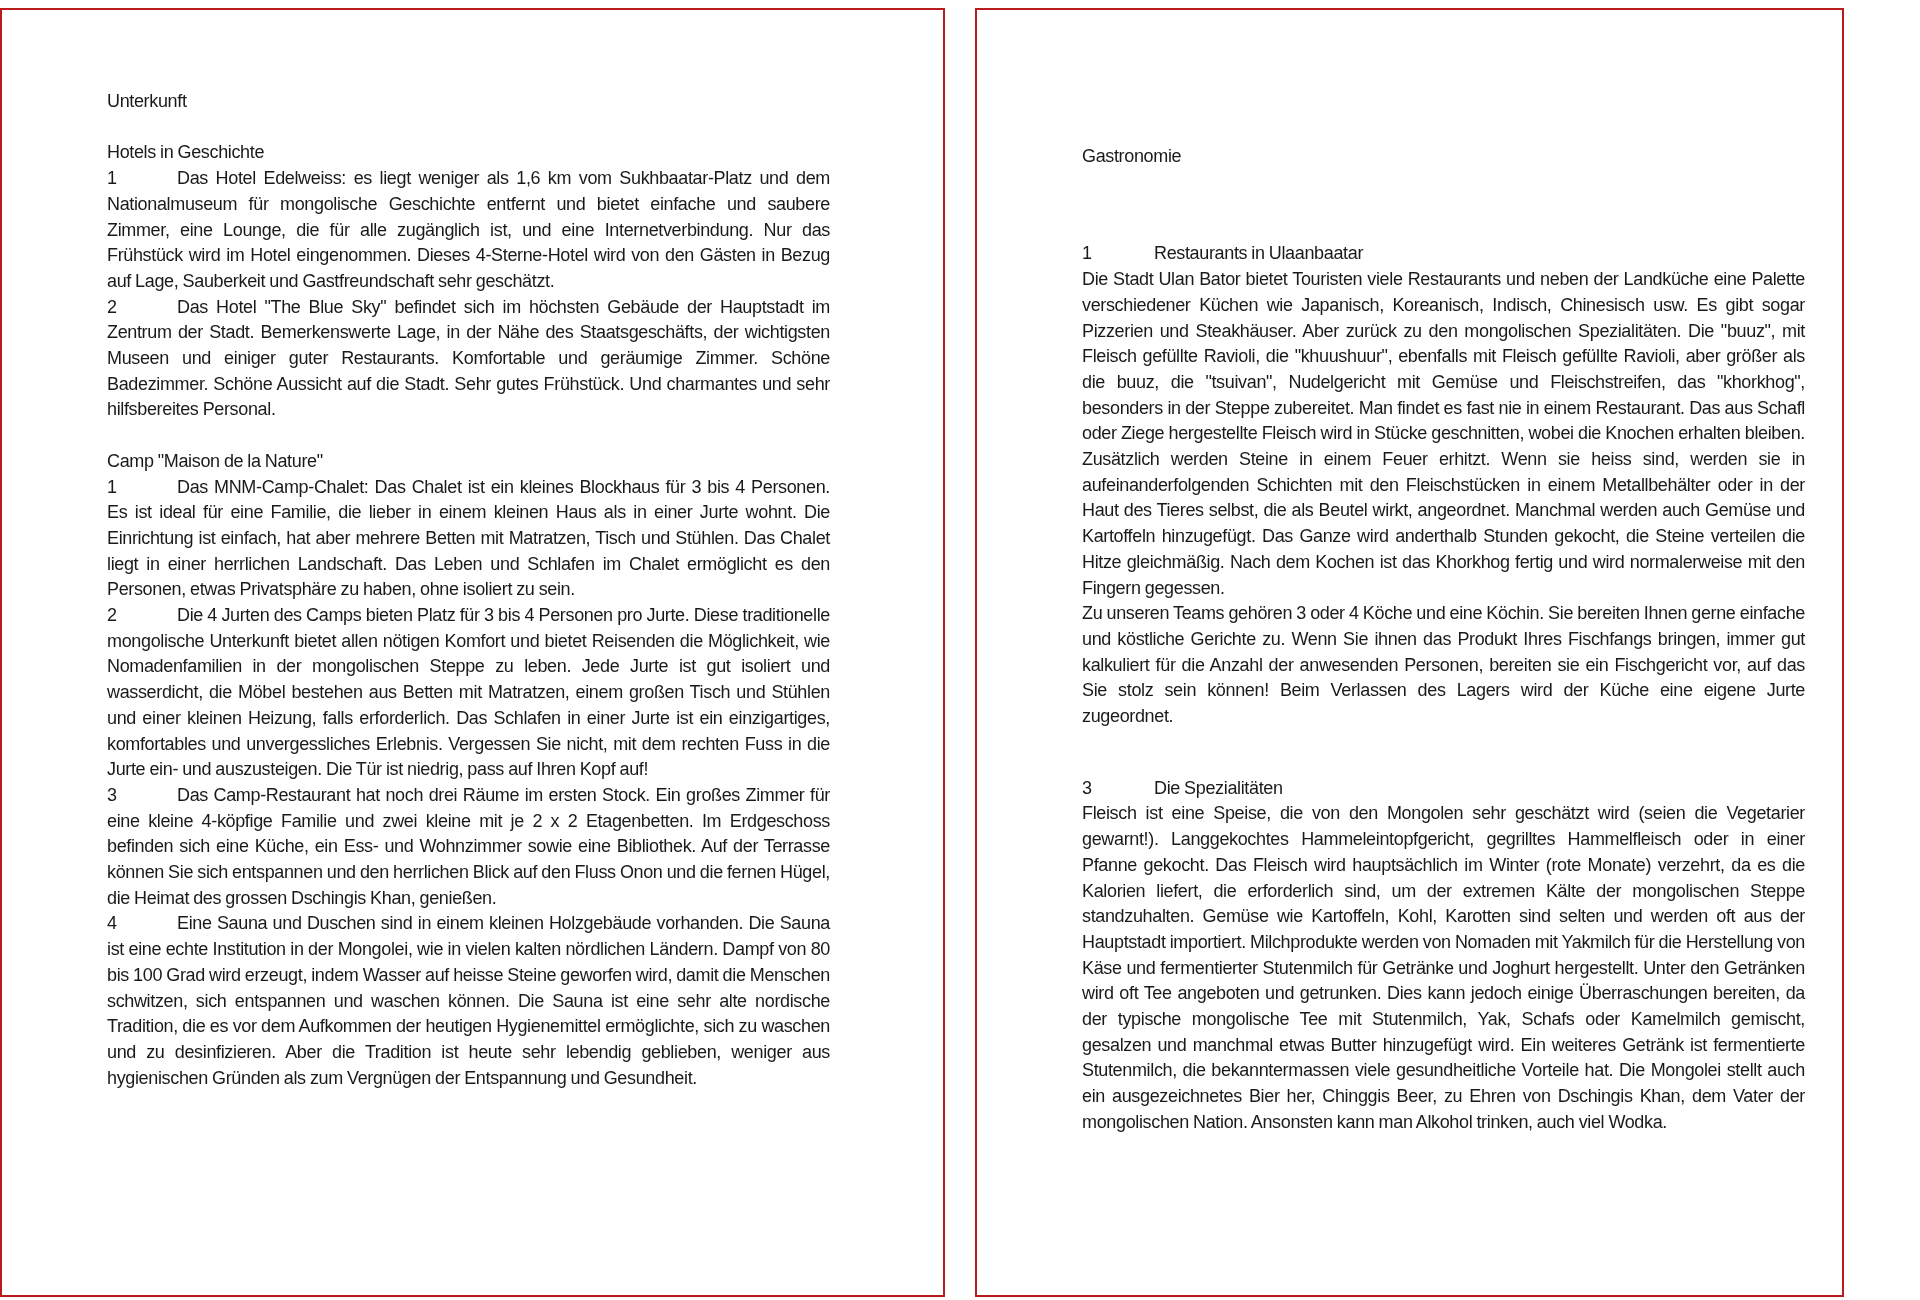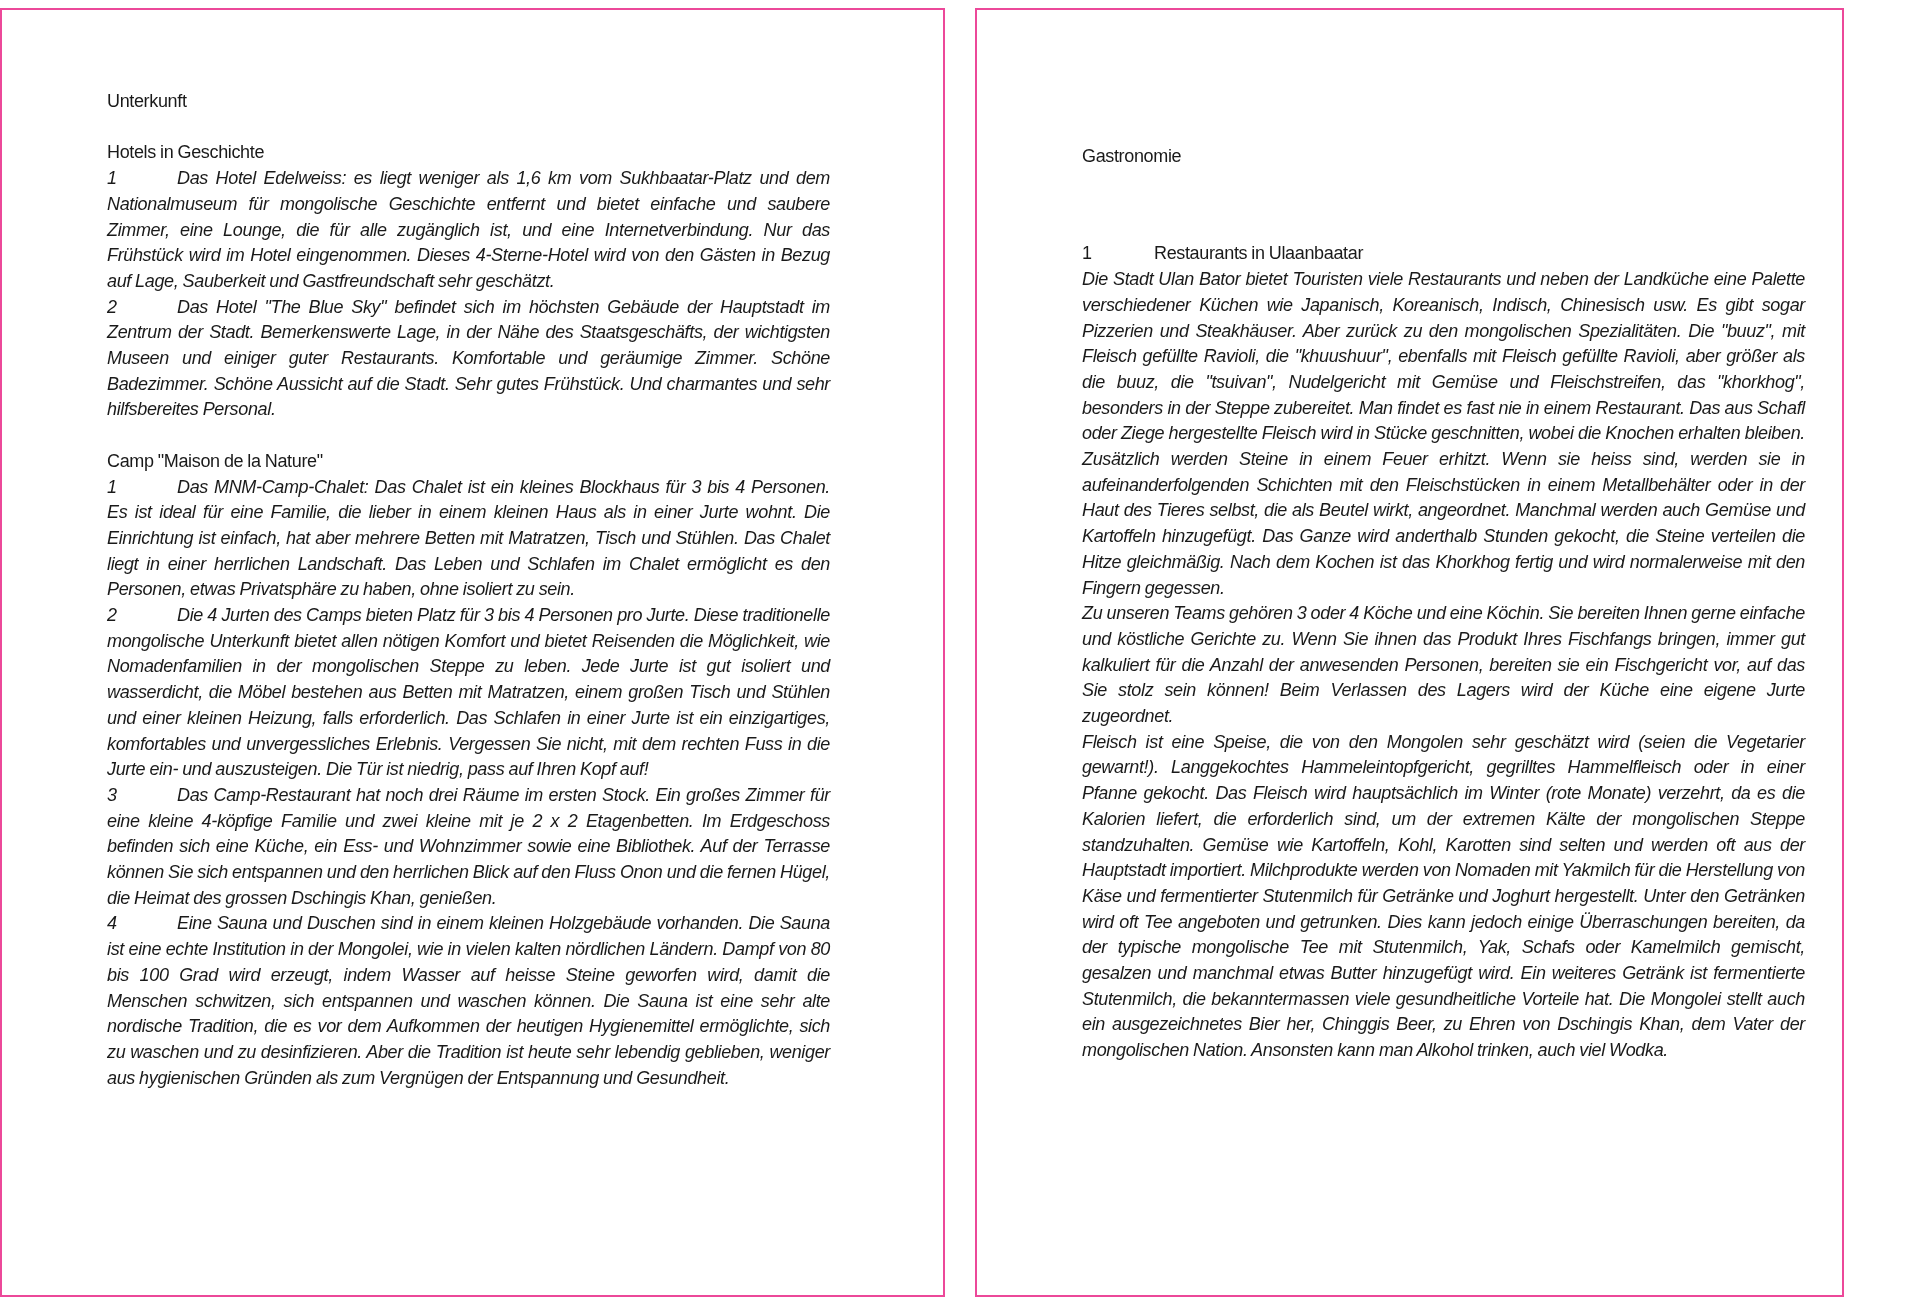--- a/index.html
+++ b/index.html
@@ -13,42 +13,41 @@
       position: relative;
       overflow: hidden;
       font-family: "Liberation Sans", sans-serif;
       color: #1a1a1a;
     }
     .page {
       position: absolute;
       top: 8px;
       height: 1289px;
       background: #ffffff;
-      border: 2px solid #ec4899;
+      border: 2px solid #b91c1c;
       box-sizing: border-box;
     }
     #page-left { left: 0px; width: 945px; }
     #page-right { left: 975px; width: 869px; }
 
     .column {
       position: absolute;
       width: 723px;
       font-size: 18px;
       line-height: 25.7px;
       letter-spacing: -0.35px;
       word-spacing: -0.5px;
     }
     #page-left .column { left: 105px; top: 79px; }
     #page-right .column { left: 105px; top: 134px; }
     .heading { display: block; white-space: nowrap; }
     .blank { height: 25.7px; }
     .para {
       text-align: justify;
       hyphens: manual;
-      font-style: italic;
     }
     .num {
       display: inline-block;
       width: 70px;
     }
     .numhead {
       display: block;
       white-space: nowrap;
       margin-top: 46px;
     }
@@ -92,15 +91,18 @@
     <div class="heading">Gastronomie</div>
     <div class="blank"></div>
 
     <div class="numhead">
       <span class="num">1</span><span>Restaurants in Ulaanbaatar</span>
     </div>
     <div class="para">Die Stadt Ulan Bator bietet Touristen viele Restaurants und neben der Landküche eine Palette verschiedener Küchen wie Japanisch, Koreanisch, Indisch, Chinesisch usw. Es gibt sogar Pizzerien und Steakhäuser. Aber zurück zu den mongolischen Spezialitäten. Die "buuz", mit Fleisch gefüllte Ravioli, die "khuushuur", ebenfalls mit Fleisch gefüllte Ravioli, aber größer als die buuz, die "tsuivan", Nudelgericht mit Gemüse und Fleischstreifen, das "khorkhog", besonders in der Steppe zubereitet. Man findet es fast nie in einem Restaurant. Das aus Schafl oder Ziege hergestellte Fleisch wird in Stücke geschnitten, wobei die Knochen erhalten bleiben. Zusätzlich werden Steine in einem Feuer erhitzt. Wenn sie heiss sind, werden sie in aufeinanderfolgenden Schichten mit den Fleischstücken in einem Metallbehälter oder in der Haut des Tieres selbst, die als Beutel wirkt, angeordnet. Manchmal werden auch Gemüse und Kartoffeln hinzugefügt. Das Ganze wird anderthalb Stunden gekocht, die Steine verteilen die Hitze gleichmäßig. Nach dem Kochen ist das Khorkhog fertig und wird normalerweise mit den Fingern gegessen.</div>
 
     <div class="para">Zu unseren Teams gehören 3 oder 4 Köche und eine Köchin. Sie bereiten Ihnen gerne einfache und köstliche Gerichte zu. Wenn Sie ihnen das Produkt Ihres Fisch­fangs bringen, immer gut kalkuliert für die Anzahl der anwesenden Personen, bereiten sie ein Fischgericht vor, auf das Sie stolz sein können! Beim Verlassen des Lagers wird der Küche eine eigene Jurte zugeordnet.</div>
 
+    <div class="numhead">
+      <span class="num">3</span><span>Die Spezialitäten</span>
+    </div>
     <div class="para">Fleisch ist eine Speise, die von den Mongolen sehr geschätzt wird (seien die Vege­tarier gewarnt!). Langgekochtes Hammeleintopfgericht, gegrilltes Hammelfleisch oder in einer Pfanne gekocht. Das Fleisch wird hauptsächlich im Winter (rote Monate) verzehrt, da es die Kalorien liefert, die erforderlich sind, um der extremen Kälte der mongolischen Steppe standzuhalten. Gemüse wie Kartoffeln, Kohl, Karotten sind selten und werden oft aus der Hauptstadt importiert. Milchprodukte werden von Nomaden mit Yakmilch für die Herstellung von Käse und fermentier­ter Stutenmilch für Getränke und Joghurt hergestellt. Unter den Getränken wird oft Tee angeboten und getrunken. Dies kann jedoch einige Überraschungen bereiten, da der typische mongolische Tee mit Stutenmilch, Yak, Schafs oder Kamelmilch gemischt, gesalzen und manchmal etwas Butter hinzugefügt wird. Ein weiteres Getränk ist fermentierte Stutenmilch, die bekanntermassen viele gesun­dheitliche Vorteile hat. Die Mongolei stellt auch ein ausgezeichnetes Bier her, Chinggis Beer, zu Ehren von Dschingis Khan, dem Vater der mongolischen Nation. Ansonsten kann man Alkohol trinken, auch viel Wodka.</div>
   </div>
 </div>
 
 </body></html>

